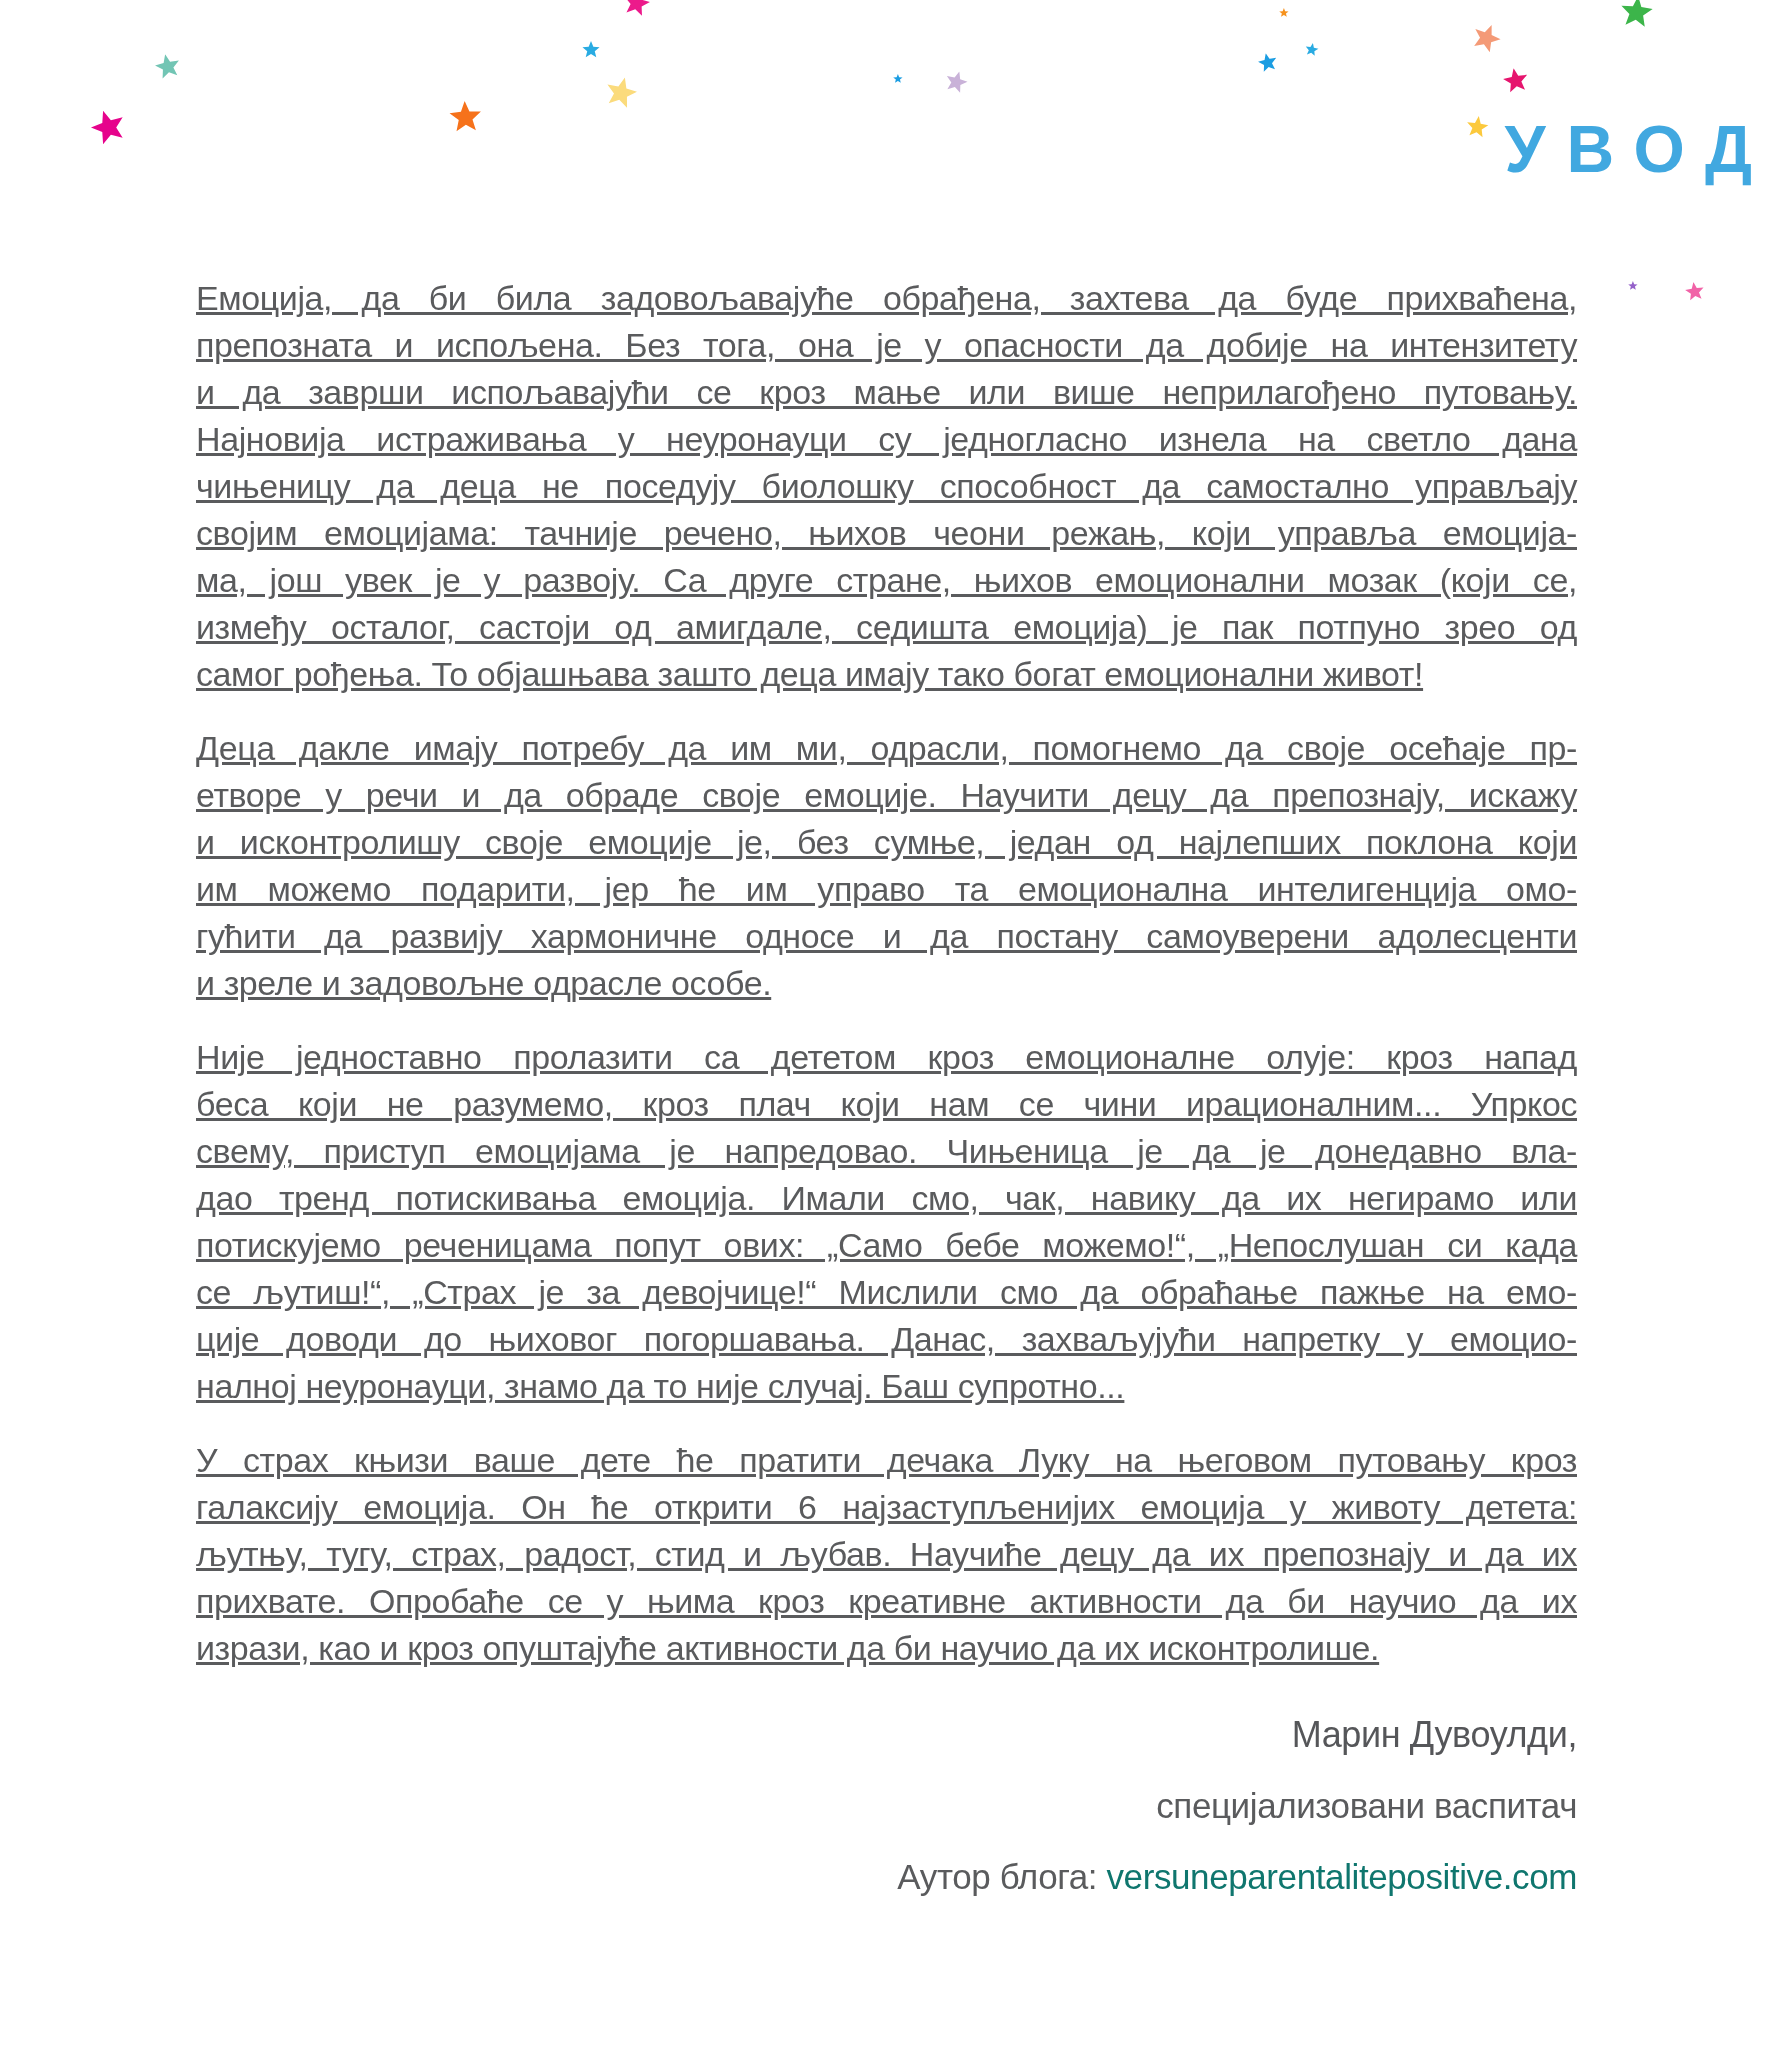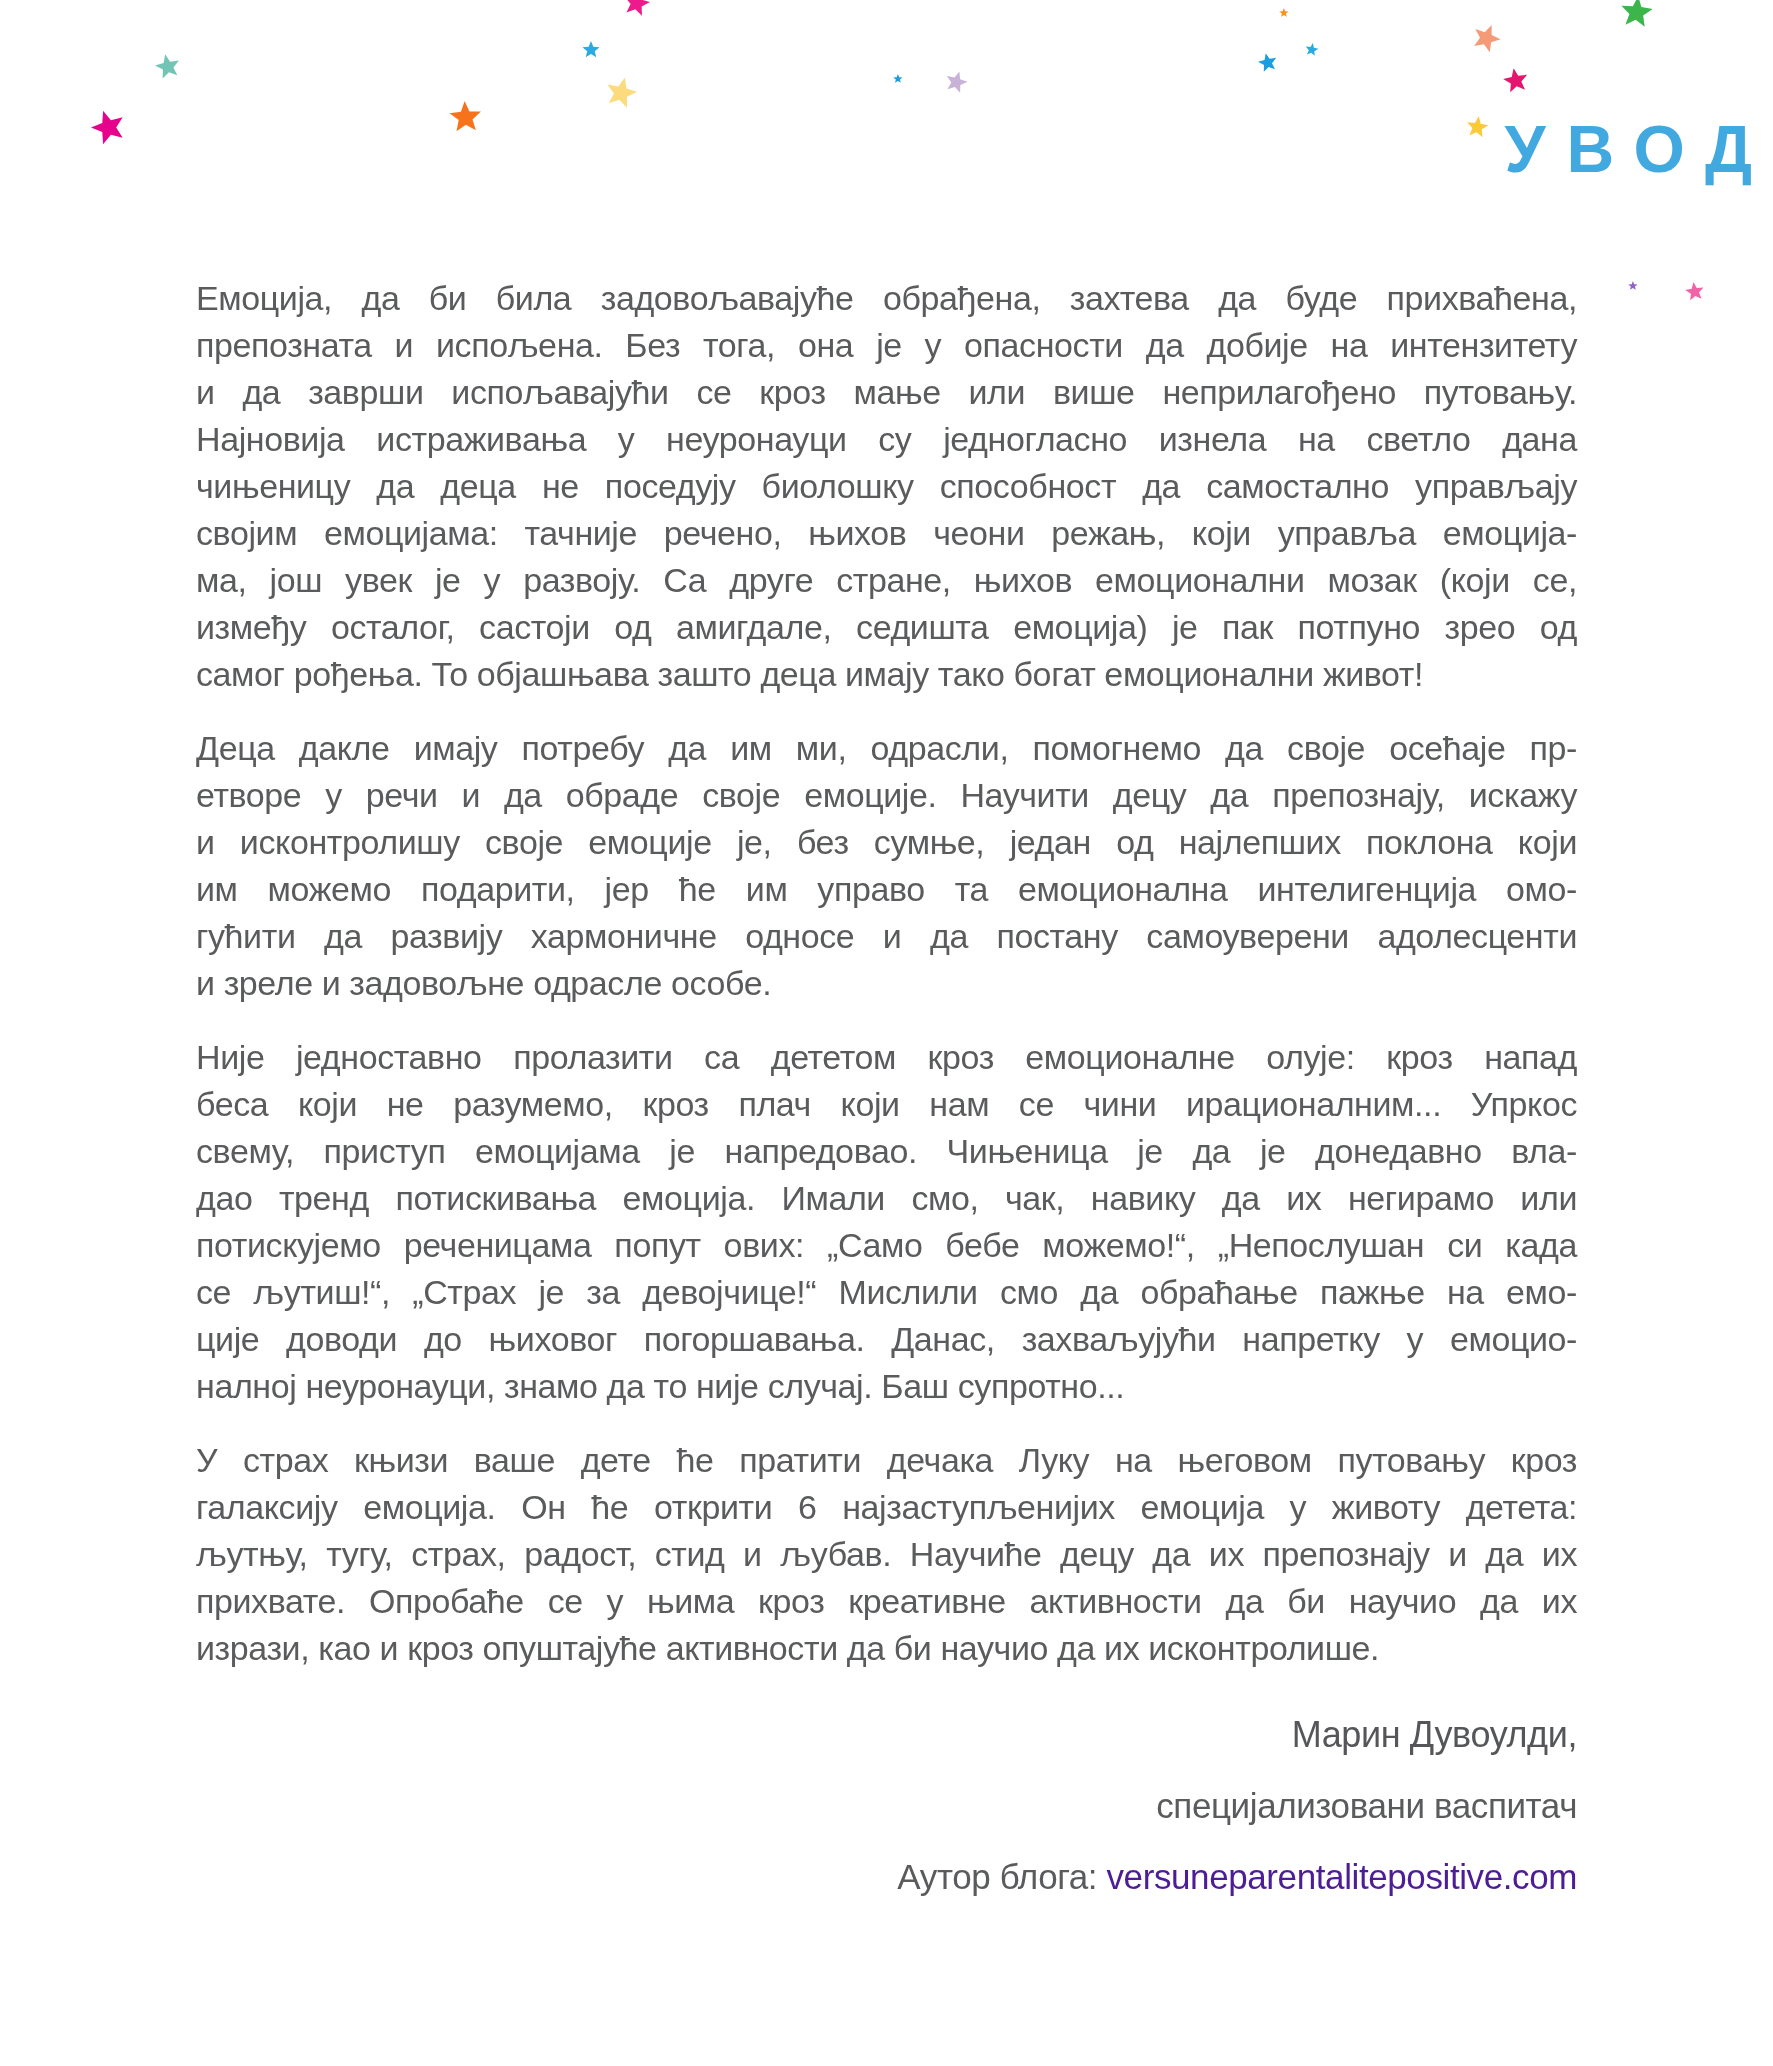--- a/index.html
+++ b/index.html
@@ -32,21 +32,21 @@
   .content {
     position: absolute;
     top: 275px;
     left: 196px;
     width: 1381px;
     font-size: 34px;
     font-weight: 300;
     letter-spacing: -0.4px;
     color: #5a5b5d;
   }
-  .para { margin: 0 0 27px 0; }
+  .para { margin: 0 0 27px 0; text-decoration: underline; }
   .line {
     line-height: 47px;
     text-align: justify;
     text-align-last: justify;
   }
   .line.last { text-align-last: left; }
   .signature {
     margin-top: 21px;
     text-align: right;
     font-size: 35px;
@@ -190,17 +190,17 @@
       <div class="para">
         <div class="line">У страх књизи ваше дете ће пратити дечака Луку на његовом путовању кроз</div>
         <div class="line">галаксију емоција. Он ће открити 6 најзаступљенијих емоција у животу детета:</div>
         <div class="line">љутњу, тугу, страх, радост, стид и љубав. Научиће децу да их препознају и да их</div>
         <div class="line">прихвате. Опробаће се у њима кроз креативне активности да би научио да их</div>
         <div class="line last">изрази, као и кроз опуштајуће активности да би научио да их исконтролише.</div>
       </div>
       <div class="signature">
         <div class="sig-name">Марин Дувоулди,</div>
         <div class="sig-role">специјализовани васпитач</div>
-        <div class="sig-blog"><span>Аутор блога: </span><a class="blog-link" href="#" style="color: #4c1d95;">versuneparentalitepositive.com</a></div>
+        <div class="sig-blog"><span>Аутор блога: </span><a class="blog-link" href="#" style="color: #0f766e;">versuneparentalitepositive.com</a></div>
       </div>
     </div>
 </div>
 
 
 </body></html>

